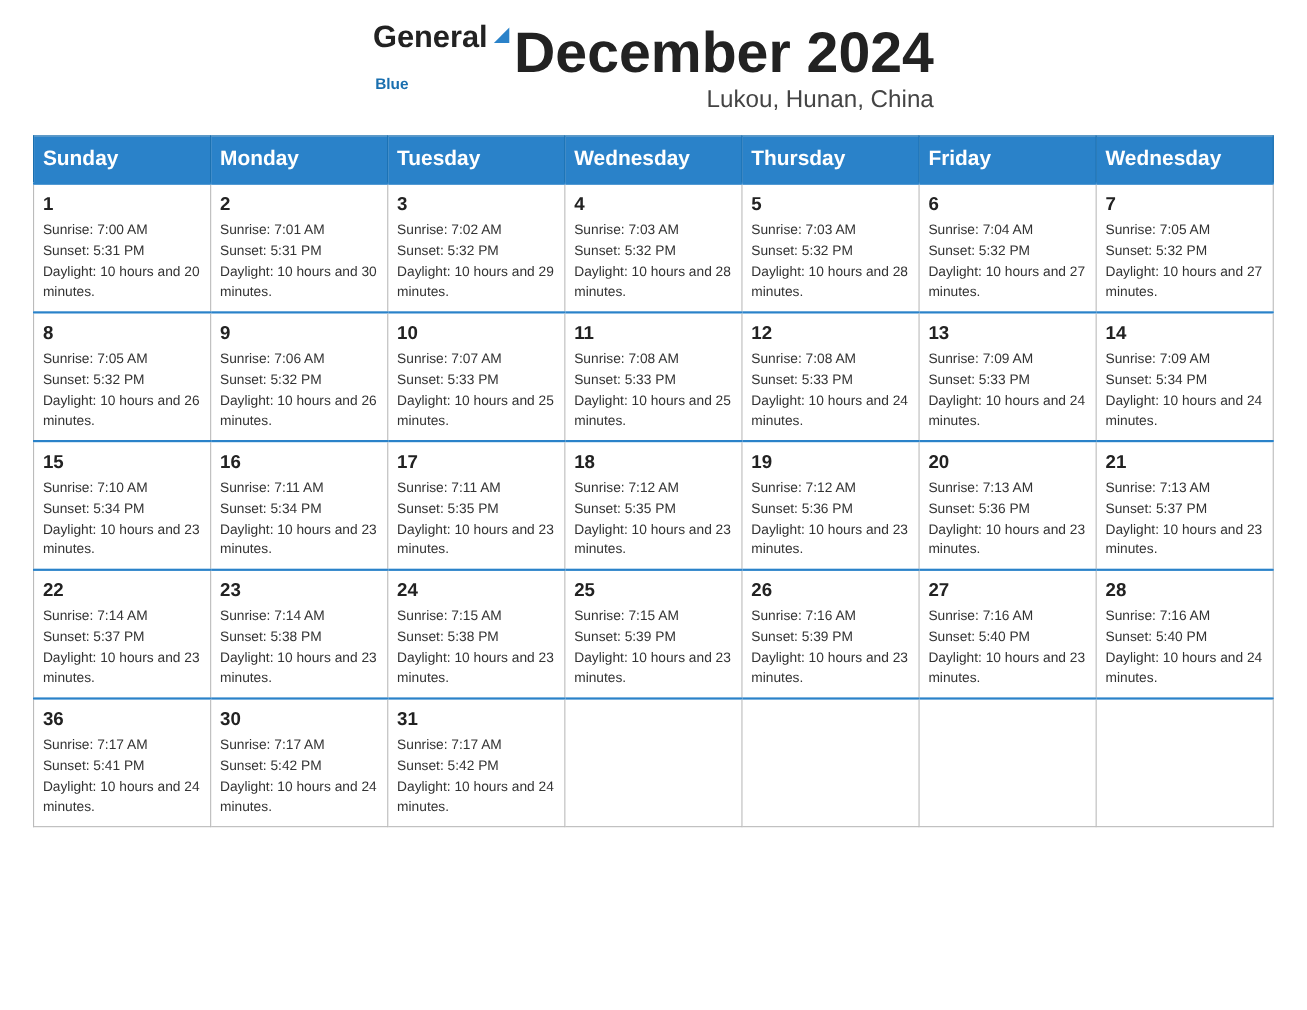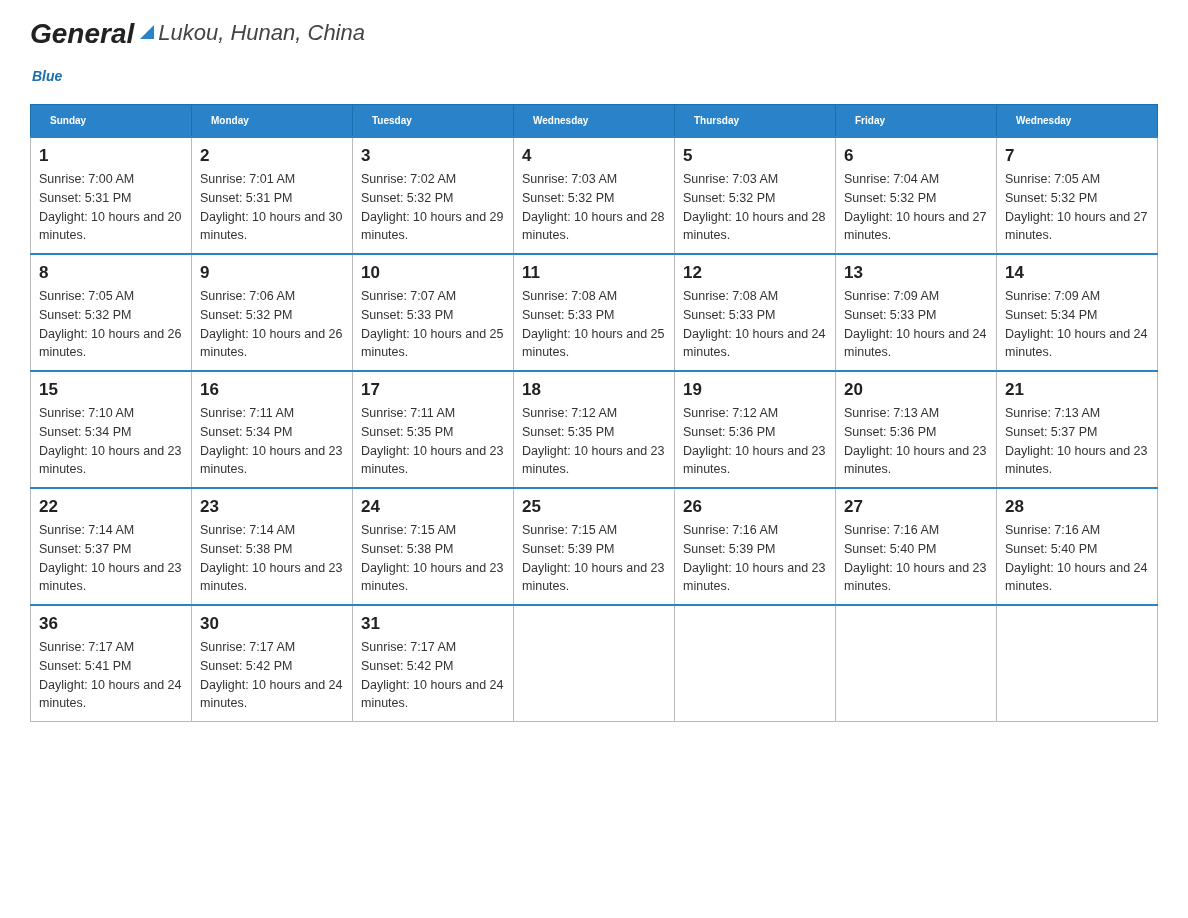--- a/index.html
+++ b/index.html
@@ -5,24 +5,23 @@
     * { box-sizing: border-box; margin: 0; padding: 0; }
     body {
       font-family: Arial, sans-serif;
       background: #fff;
       width: 1188px;
       min-height: 918px;
       padding: 20px 30px;
     }
     .header {
       display: flex;
-      justify-content: flex-start;
+      justify-content: center;
       align-items: flex-start;
       margin-bottom: 20px;
-      font-style: italic;
     }
     .logo-area {
       display: flex;
       flex-direction: column;
       align-items: flex-start;
     }
     .logo-text {
       font-size: 28px;
       font-weight: bold;
       color: #222;
@@ -54,23 +53,23 @@
       margin-top: 0;
     }
     .calendar-table {
       width: 100%;
       border-collapse: collapse;
       border: 1px solid #999;
     }
     .calendar-table th {
       background-color: #2a82c9;
       color: #fff;
-      font-size: 10px;
-      font-weight: bold;
-      padding: 10px 19px;
+      font-size: 19px;
+      font-weight: bold;
+      padding: 10px 8px;
       text-align: left;
       border: 1px solid #1a6faf;
     }
     .calendar-table td {
       vertical-align: top;
       padding: 8px;
       border: 1px solid #bbb;
       width: 14.28%;
       min-height: 110px;
       font-size: 13px;
@@ -105,20 +104,21 @@
       <span class="logo-general">General</span>
         <span style="display:inline-block;margin-left:2px;vertical-align:middle;">
         <svg width="22" height="22" viewBox="0 0 22 22">
           <polygon points="4,18 18,18 18,4" fill="#2a82c9"></polygon>
         </svg>
       </span>
     </div>
     <div class="logo-subtitle">Blue</div>
   </div>
   <div class="title-area">
+    <div class="calendar-title">December 2024</div>
     <div class="calendar-subtitle">Lukou, Hunan, China</div>
   </div>
 </div>
 
 <table class="calendar-table">
   <thead>
     <tr>
     <th>Sunday</th>
         <th>Monday</th>
         <th>Tuesday</th>

